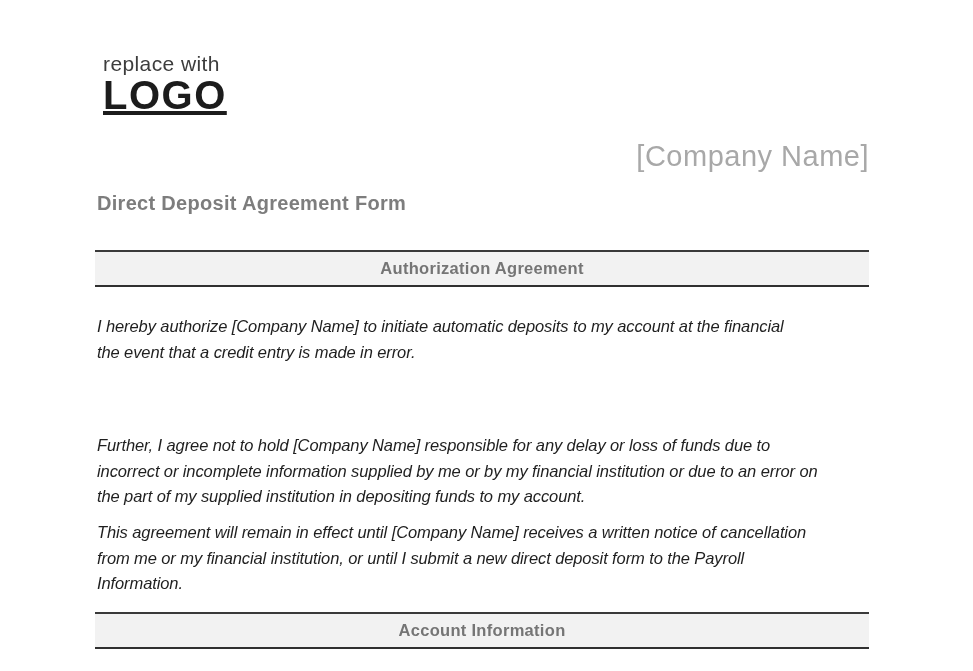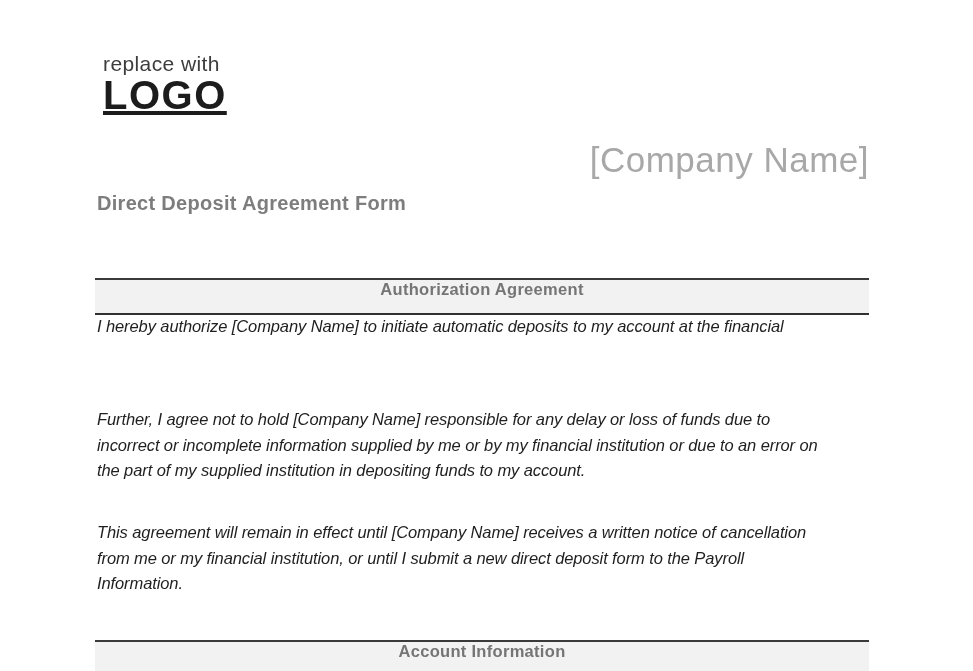--- a/index.html
+++ b/index.html
@@ -35,21 +35,21 @@
     line-height: 38px;
     text-decoration: underline;
   }
   
   .company-name {
     position: absolute;
     left: 97px;
     right: 104px;
     top: 140px;
     text-align: right;
-    font-size: 35px;
+    font-size: 29px;
     color: #a8a8a8;
     letter-spacing: 0.5px;
   }
   
   .doc-title {
     position: absolute;
     left: 97px;
     top: 192px;
     font-size: 20px;
     font-weight: 700;
@@ -60,23 +60,22 @@
   .section-bar {
     position: absolute;
     left: 95px;
     width: 774px;
     height: 33px;
     box-sizing: content-box;
     background: #f2f2f2;
     border-top: 2px solid #3a3a3a;
     border-bottom: 2px solid #303030;
     display: flex;
-    align-items: flex-start;
+    align-items: center;
     justify-content: center;
-    margin-top: 28px;
   }
   .section-bar-label {
     font-size: 16.5px;
     font-weight: 700;
     color: #757575;
     letter-spacing: 0.3px;
   }
   .bar-authorization { top: 250px; }
   .bar-account { top: 612px; }
   
@@ -85,21 +84,21 @@
     left: 97px;
     width: 775px;
     font-size: 16.5px;
     color: #1f1f1f;
     line-height: 25.7px;
     letter-spacing: -0.1px;
     font-style: italic;
   }
   .paragraph .line { white-space: nowrap; }
   .para-1 { top: 314px; }
-  .para-2 { top: 407px; }
+  .para-2 { top: 433px; }
   .para-3 { top: 504px; margin-top: 16px; }
 </style>
 </head>
 <body>
 
 <div class="page">
 
   <div class="logo">
     <div class="logo-small">replace with</div>
     <div class="logo-large">LOGO</div>
@@ -108,20 +107,21 @@
   <div class="company-name">[Company Name]</div>
 
   <div class="doc-title">Direct Deposit Agreement Form</div>
 
   <div class="section-bar bar-authorization">
     <span class="section-bar-label">Authorization Agreement</span>
   </div>
 
   <div class="paragraph para-1">
     <div class="line">I hereby authorize [Company Name] to initiate automatic deposits to my account at the financial</div>
+    <div class="line">the event that a credit entry is made in error.</div>
   </div>
 
   <div class="paragraph para-2">
     <div class="line">Further, I agree not to hold [Company Name] responsible for any delay or loss of funds due to</div>
     <div class="line">incorrect or incomplete information supplied by me or by my financial institution or due to an error on</div>
     <div class="line">the part of my supplied institution in depositing funds to my account.</div>
   </div>
 
   <div class="paragraph para-3">
     <div class="line">This agreement will remain in effect until [Company Name] receives a written notice of cancellation</div>

